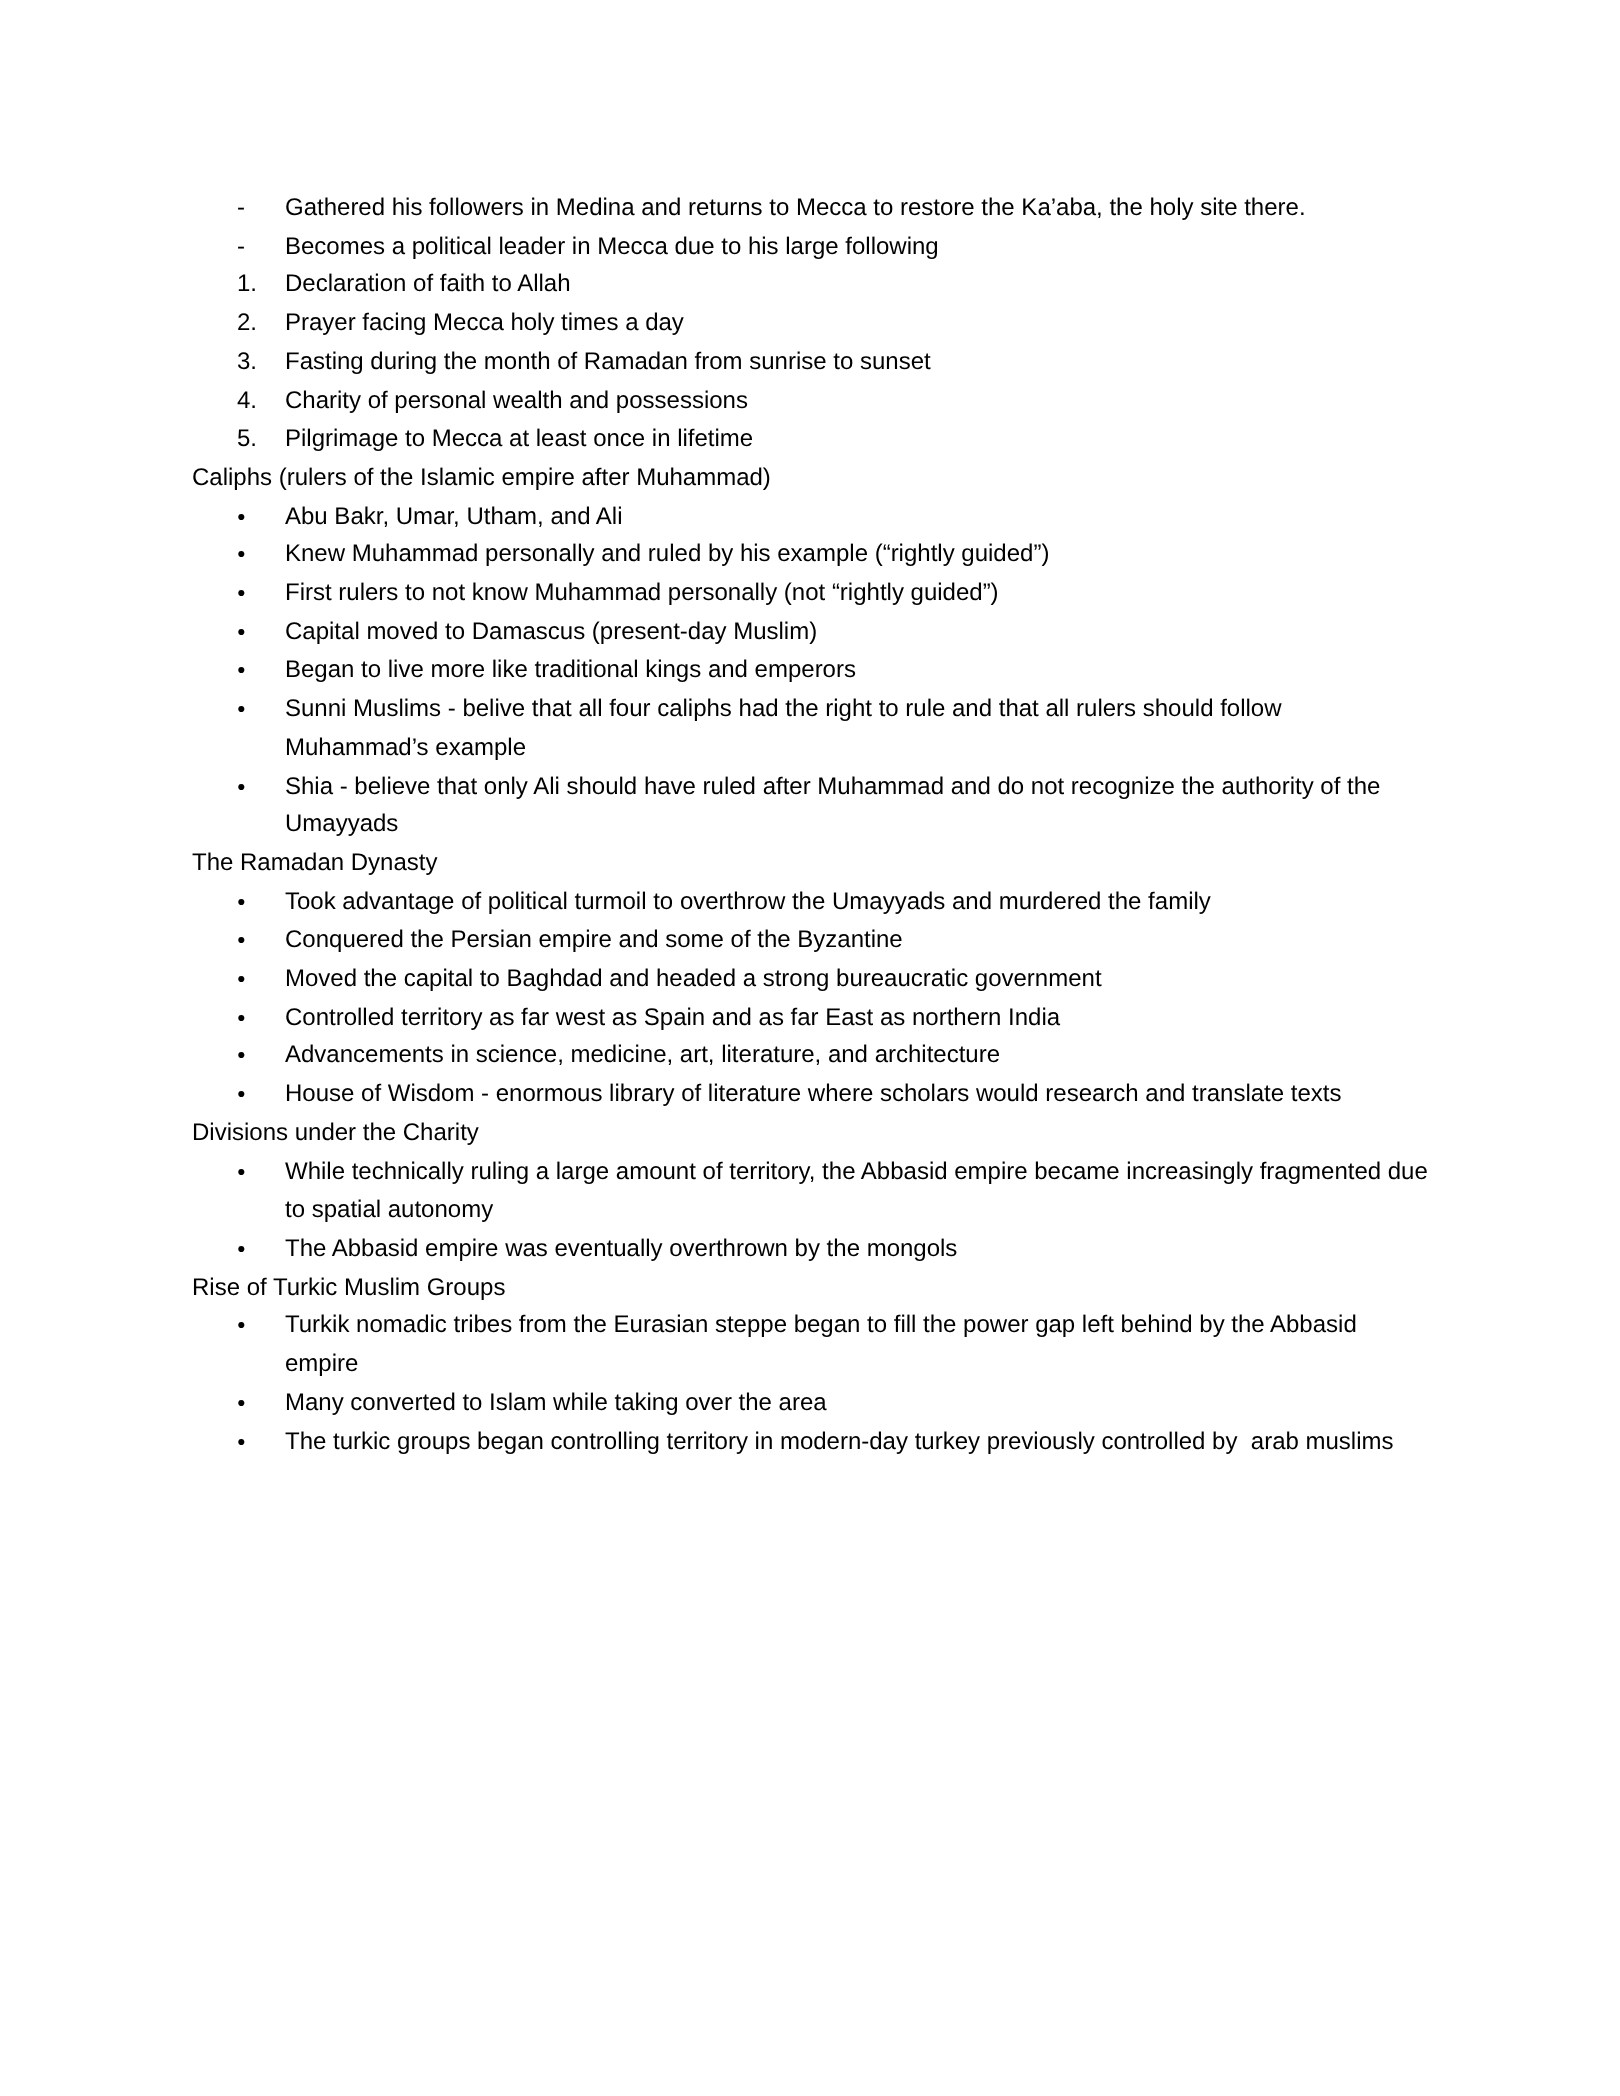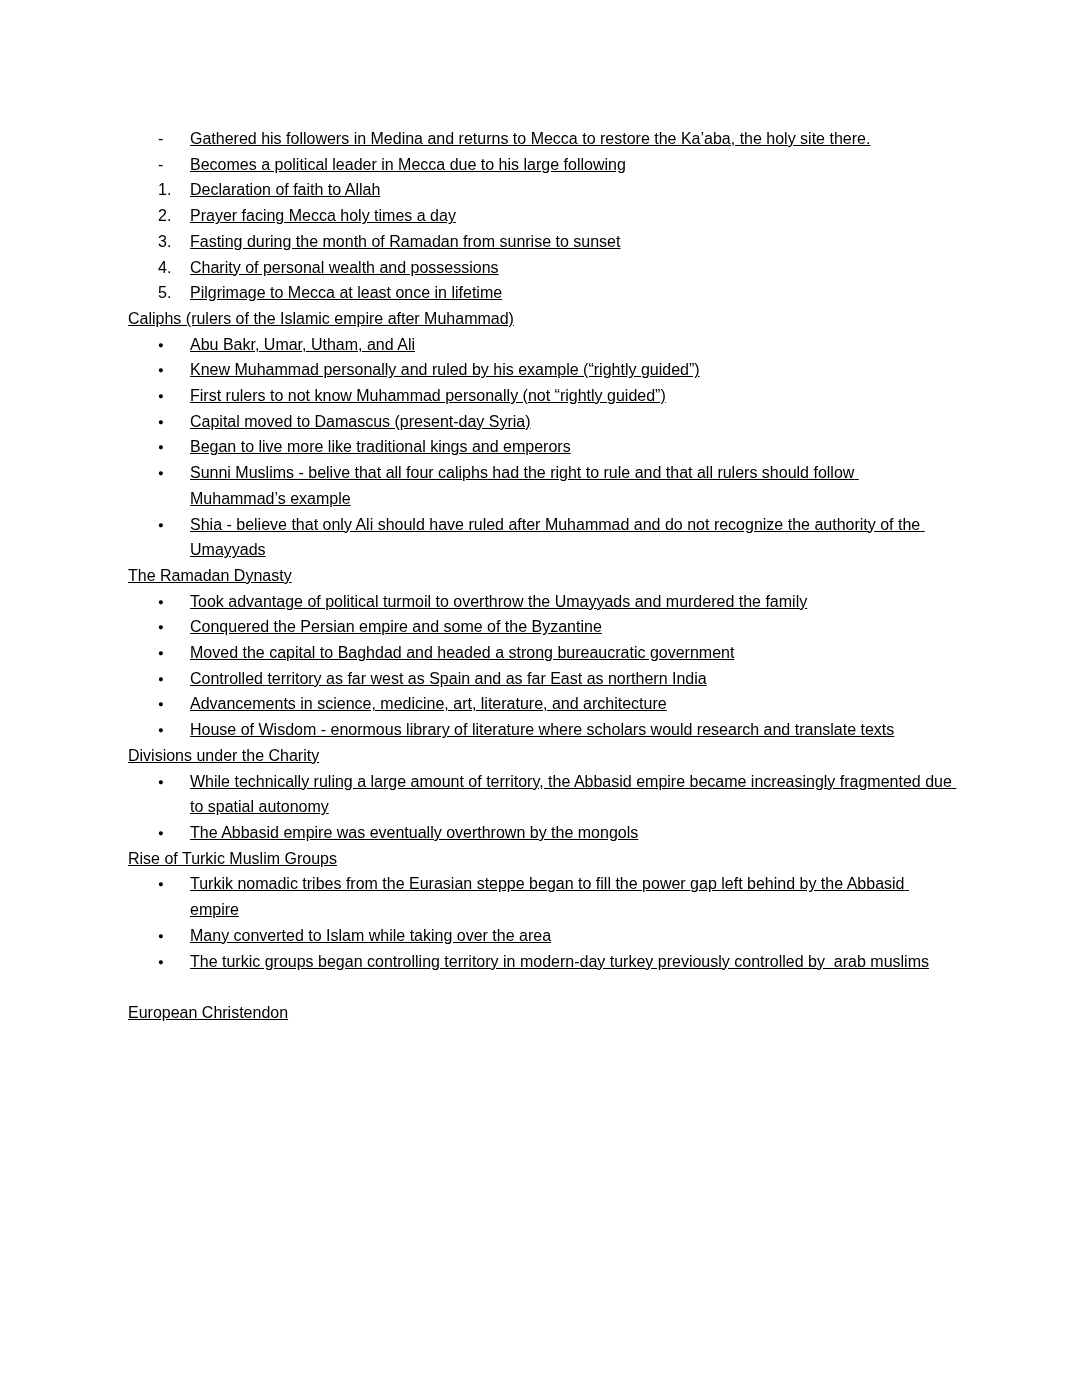--- a/index.html
+++ b/index.html
@@ -23,21 +23,20 @@
   .line.dash, .line.numbered, .line.bullet { padding-left: 30px; }
   .marker {
     flex: 0 0 32px;
     width: 32px;
     white-space: pre;
   }
   .marker.bullet { font-size: 9.5px; }
   .text {
     flex: 1 1 auto;
     white-space: pre-wrap;
-    text-decoration: underline;
   }
   .line.spacer { height: 25.7px; }
 </style>
 </head>
 <body>
 
 <div class="page">
     <div class="line dash">
       <span class="marker dash">-</span>
       <span class="text">Gathered his followers in Medina and returns to Mecca to restore the Ka’aba, the holy site there.</span>
@@ -76,21 +75,21 @@
     <div class="line bullet">
       <span class="marker bullet">●</span>
       <span class="text">Knew Muhammad personally and ruled by his example (“rightly guided”)</span>
     </div>
     <div class="line bullet">
       <span class="marker bullet">●</span>
       <span class="text">First rulers to not know Muhammad personally (not “rightly guided”)</span>
     </div>
     <div class="line bullet">
       <span class="marker bullet">●</span>
-      <span class="text">Capital moved to Damascus (present-day Syria)</span>
+      <span class="text">Capital moved to Damascus (present-day Muslim)</span>
     </div>
     <div class="line bullet">
       <span class="marker bullet">●</span>
       <span class="text">Began to live more like traditional kings and emperors</span>
     </div>
     <div class="line bullet">
       <span class="marker bullet">●</span>
       <span class="text">Sunni Muslims - belive that all four caliphs had the right to rule and that all rulers should follow Muhammad’s example</span>
     </div>
     <div class="line bullet">
@@ -144,16 +143,13 @@
     </div>
     <div class="line bullet">
       <span class="marker bullet">●</span>
       <span class="text">Many converted to Islam while taking over the area</span>
     </div>
     <div class="line bullet">
       <span class="marker bullet">●</span>
       <span class="text">The turkic groups began controlling territory in modern-day turkey previously controlled by  arab muslims</span>
     </div>
     <div class="line spacer"></div>
-    <div class="line plain">
-      <span class="text">European Christendon</span>
-    </div>
   </div>
 
 </body></html>

